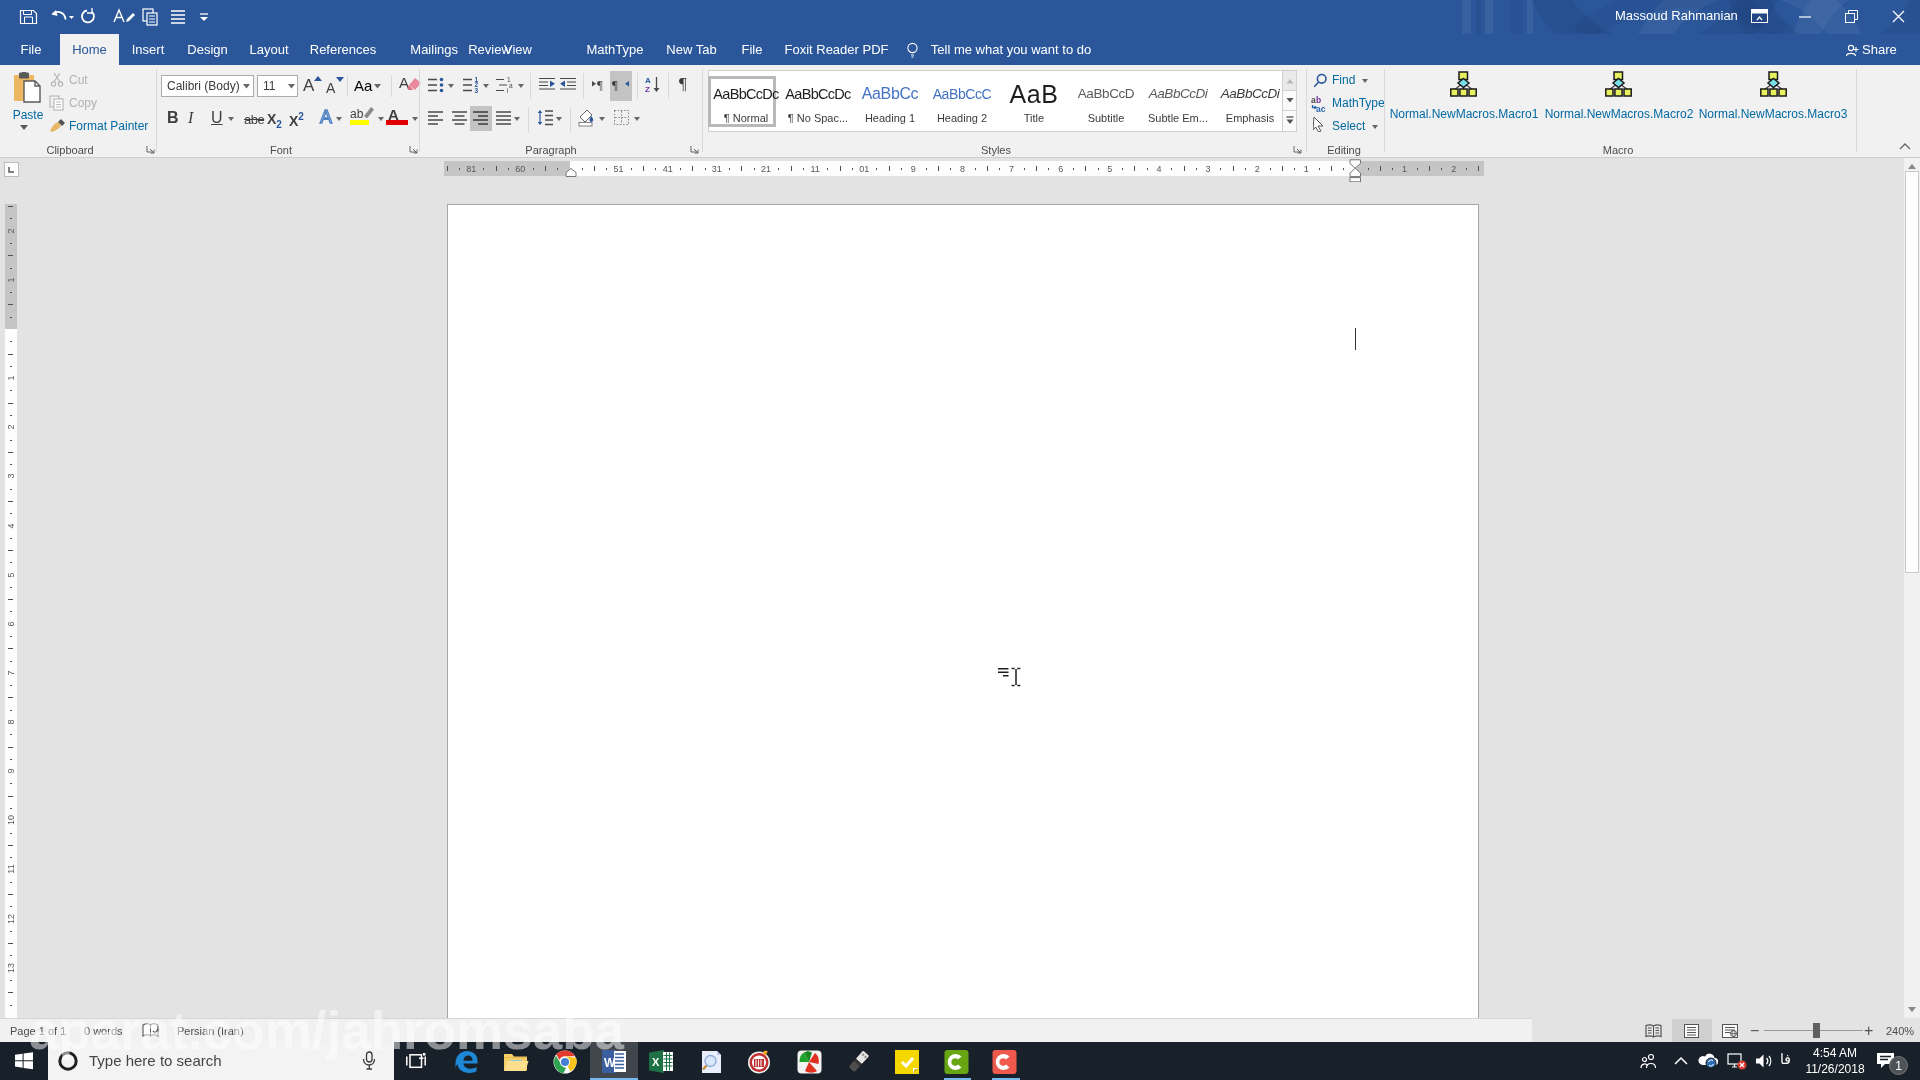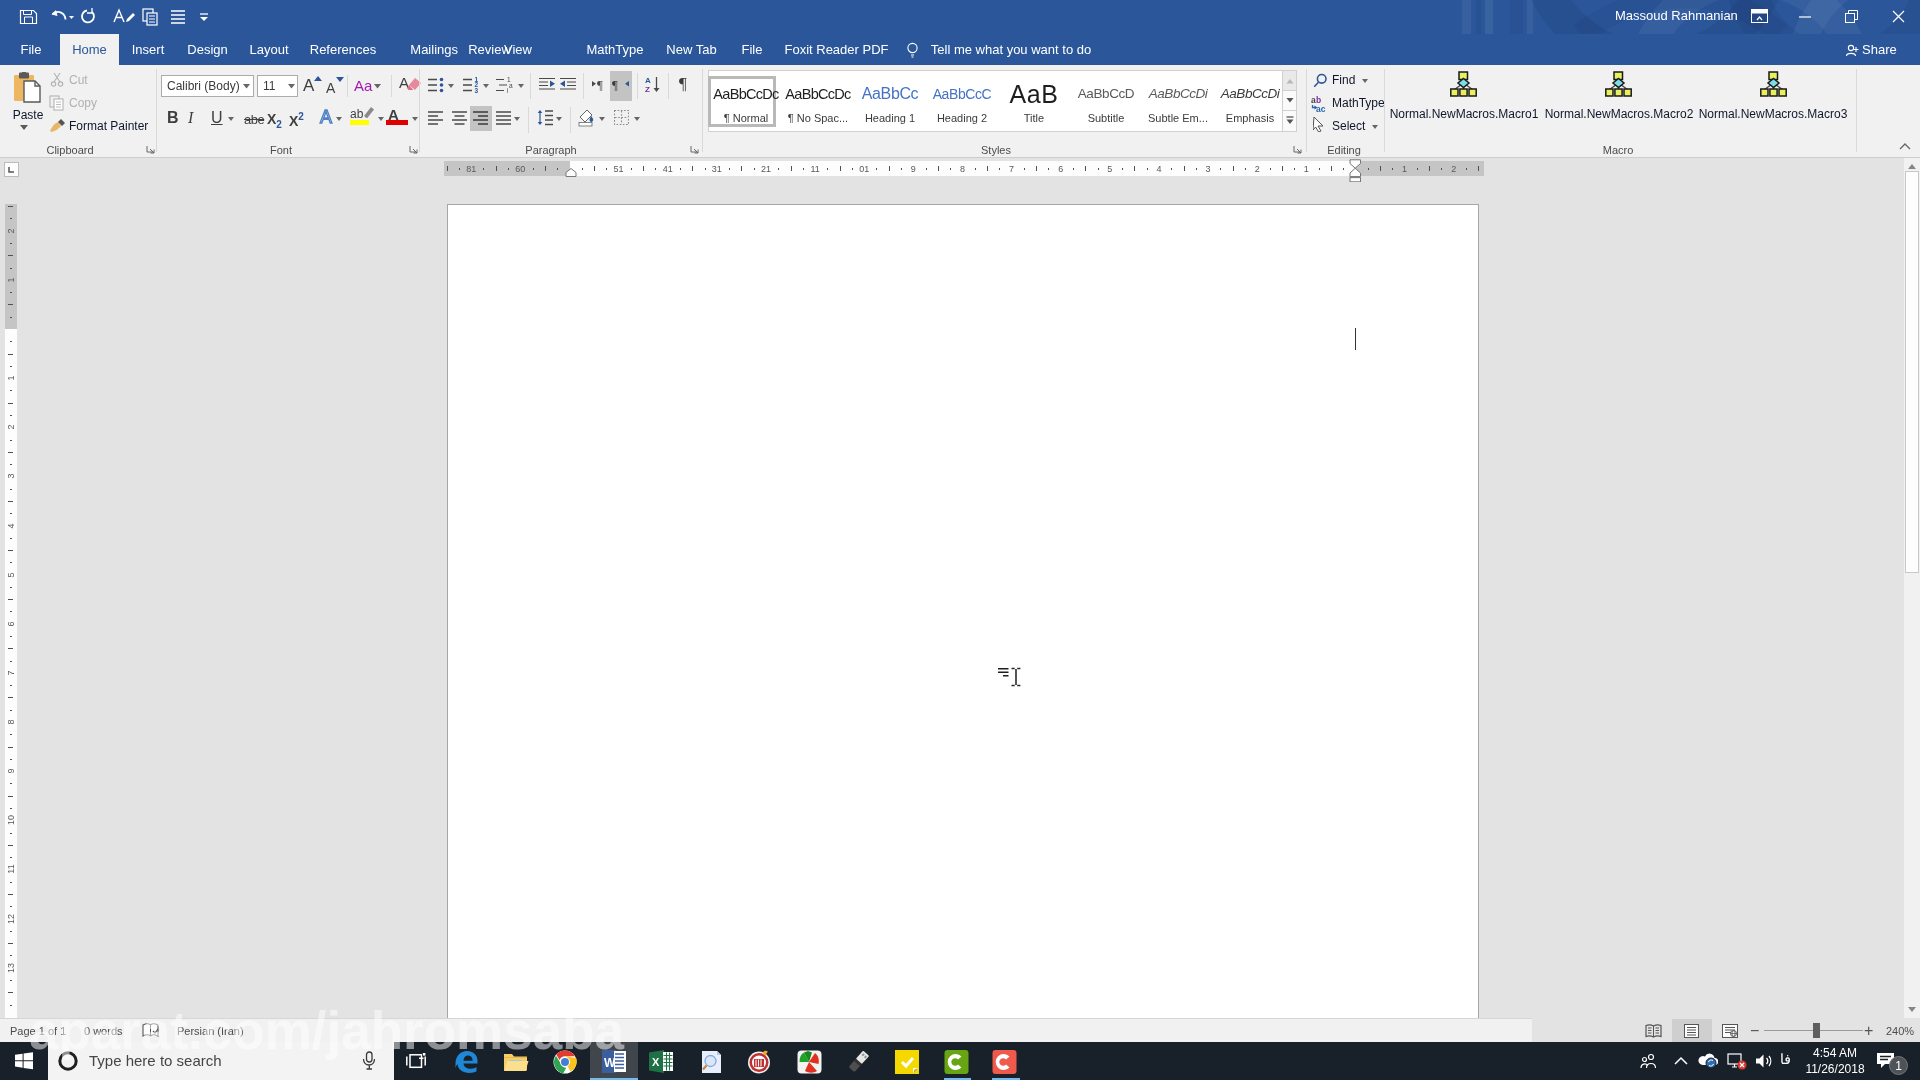--- a/index.html
+++ b/index.html
@@ -13,21 +13,21 @@
 .tab { position:absolute; top:0; height:31px; line-height:31px; font-size:13px; color:#fff; text-align:center; }
 #hometab { background:#f1f1f1; color:#2b579a; }
 #titletext { width:100%; text-align:center; top:8px; font-size:13px; color:#fff; }
 .qat { top:7px; height:20px; }
 
 
 #ribbon { left:0; top:65px; width:1920px; height:93px; background:#f1f1f1; border-bottom:1px solid #cdcdcd; }
 .grouplabel { position:absolute; top:79px; font-size:11px; color:#4c4c4c; text-align:center; }
 .gsep { position:absolute; top:4px; height:83px; width:1px; background:#d9d9d9; }
 .dlauncher { position:absolute; top:80px; width:10px; height:10px; }
-.btnlabel { font-size:12px; color:#0f172a; }
+.btnlabel { font-size:12px; color:#0369a1; }
 .disabled { color:#b1b1b1; }
 
 .stylit { top:7px; width:72px; height:58px; text-align:center; }
 .prev { margin-top:7px; height:30px; line-height:30px; white-space:nowrap; overflow:hidden; }
 .slab { font-size:11px; color:#3b3b3b; margin-top:3px; white-space:nowrap; overflow:hidden; }
 .macroicon { width:27px; height:26px; }
 
 
 #docarea { left:0; top:158px; width:1904px; height:860px; background:#e3e3e3; }
 #page { left:447px; top:46px; width:1032px; height:814px; background:#fff; border:1px solid #a6a6a6; border-bottom:none; }
@@ -206,21 +206,21 @@
   <svg class="abs" style="left:314px;top:11px" width="8" height="6">
       <path d="M4 0 l4 5 h-8 z" fill="#2b579a"></path>
     </svg>
   <div class="abs" style="left:326px;top:15px;font-size:14px;color:#3f3f3f;">A</div>
   <svg class="abs" style="left:336px;top:12px" width="8" height="6">
       <path d="M0 0 h8 l-4 5 z" fill="#2b579a"></path>
     </svg>
   <div class="gsep" style="left:347px;top:10px;height:22px;"></div>
   <div class="gsep" style="left:391px;top:10px;height:22px;"></div>
   
-  <div class="abs" style="left:354px;top:12px;font-size:15px;color:#a21caf;">Aa</div>
+  <div class="abs" style="left:354px;top:12px;font-size:15px;color:#000000;">Aa</div>
   <svg class="abs" style="left:374px;top:19px" width="8" height="5">
       <path d="M0 0 h7 l-3.5 4.5 z" fill="#666"></path>
     </svg>
   
   <div class="abs" style="left:399px;top:9px;font-size:15px;color:#3f3f3f;">A</div>
   <svg class="abs" style="left:406px;top:12px" width="16" height="13">
       <path d="M3 8 l6 -7 l6 5 l-6 7 z" fill="#e8889a"></path>
       <path d="M3 8 l6 7 l-5 0 l-3 -4 z" fill="#d87387"></path>
     </svg>
   

